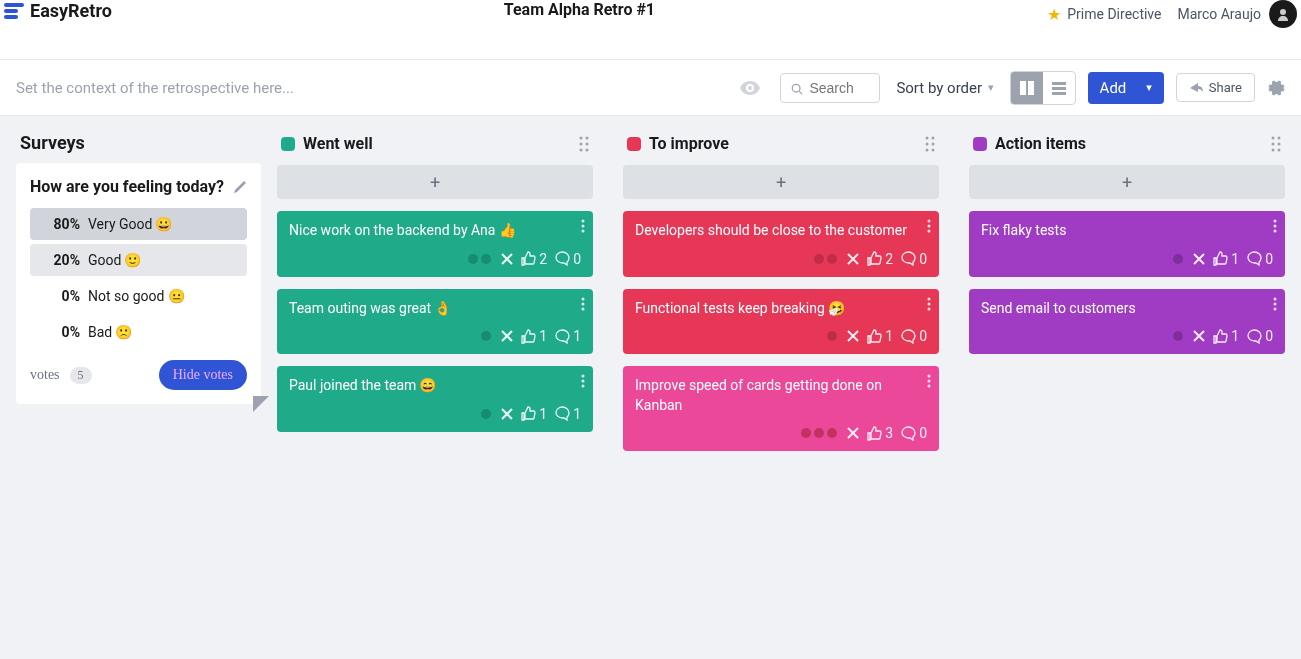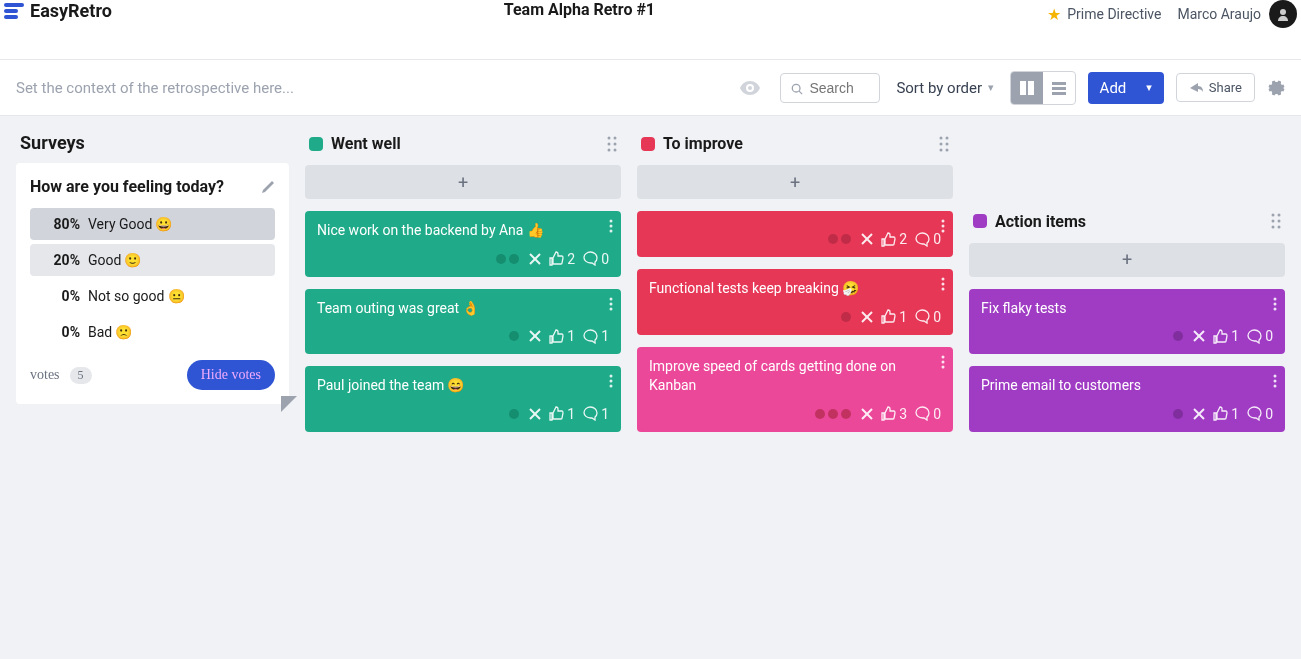--- a/index.html
+++ b/index.html
@@ -175,21 +175,21 @@
             <span>Bad 🙁</span>
           </div>
         </div>
       <div class="survey-footer">
         <span class="votes-label">votes</span>
         <span class="votes-badge">5</span>
         <span class="hide-btn">Hide votes</span>
       </div>
     </div>
   </div>
-  <div id="columns-container" style="display:flex; gap:16px;align-items:flex-end;">
+  <div id="columns-container" style="display:flex; gap:30px;">
       <div class="column">
         <div class="col-header">
     <span class="col-dot" style="background:#1fab89"></span>
     <span>Went well</span>
     <span class="col-drag">
             <svg width="10" height="16" viewBox="0 0 10 16">
               <circle cx="2" cy="2" r="1.5" fill="#9ca3af"></circle>
               <circle cx="8" cy="2" r="1.5" fill="#9ca3af"></circle>
               <circle cx="2" cy="8" r="1.5" fill="#9ca3af"></circle>
               <circle cx="8" cy="8" r="1.5" fill="#9ca3af"></circle>
@@ -310,20 +310,21 @@
               <circle cx="8" cy="2" r="1.5" fill="#9ca3af"></circle>
               <circle cx="2" cy="8" r="1.5" fill="#9ca3af"></circle>
               <circle cx="8" cy="8" r="1.5" fill="#9ca3af"></circle>
               <circle cx="2" cy="14" r="1.5" fill="#9ca3af"></circle>
               <circle cx="8" cy="14" r="1.5" fill="#9ca3af"></circle>
             </svg>
           </span>
   </div>
   <div class="add-card">+</div>
         <div class="card" style="background:#e63757">
+      <div class="card-text">Developers should be close to the customer</div>
       <span class="card-menu">
             <svg width="4" height="14" viewBox="0 0 4 14">
               <circle cx="2" cy="2" r="1.5" fill="currentColor"></circle>
               <circle cx="2" cy="7" r="1.5" fill="currentColor"></circle>
               <circle cx="2" cy="12" r="1.5" fill="currentColor"></circle>
             </svg>
           </span>
       <div class="card-footer">
         <span class="vote-dots">
               <span class="vote-dot" style="background:#a6243c"></span>
@@ -461,21 +462,21 @@
             </span>
         <span class="card-action">
               <svg width="15" height="15" viewBox="0 0 15 15">
                 <path d="M7.5 1C4 1 1 3.5 1 6.5S4 12 7.5 12c.5 0 1 0 1.5-.1L12 14v-3c1.3-1 2-2.3 2-4C14 3.5 11 1 7.5 1z" fill="none" stroke="currentColor" stroke-width="1.3"></path>
               </svg>
               <span>0</span>
             </span>
       </div>
     </div>
         <div class="card" style="background:#a03cc4">
-      <div class="card-text">Prime email to customers</div>
+      <div class="card-text">Send email to customers</div>
       <span class="card-menu">
             <svg width="4" height="14" viewBox="0 0 4 14">
               <circle cx="2" cy="2" r="1.5" fill="currentColor"></circle>
               <circle cx="2" cy="7" r="1.5" fill="currentColor"></circle>
               <circle cx="2" cy="12" r="1.5" fill="currentColor"></circle>
             </svg>
           </span>
       <div class="card-footer">
         <span class="vote-dots">
               <span class="vote-dot" style="background:#6b2584"></span>

